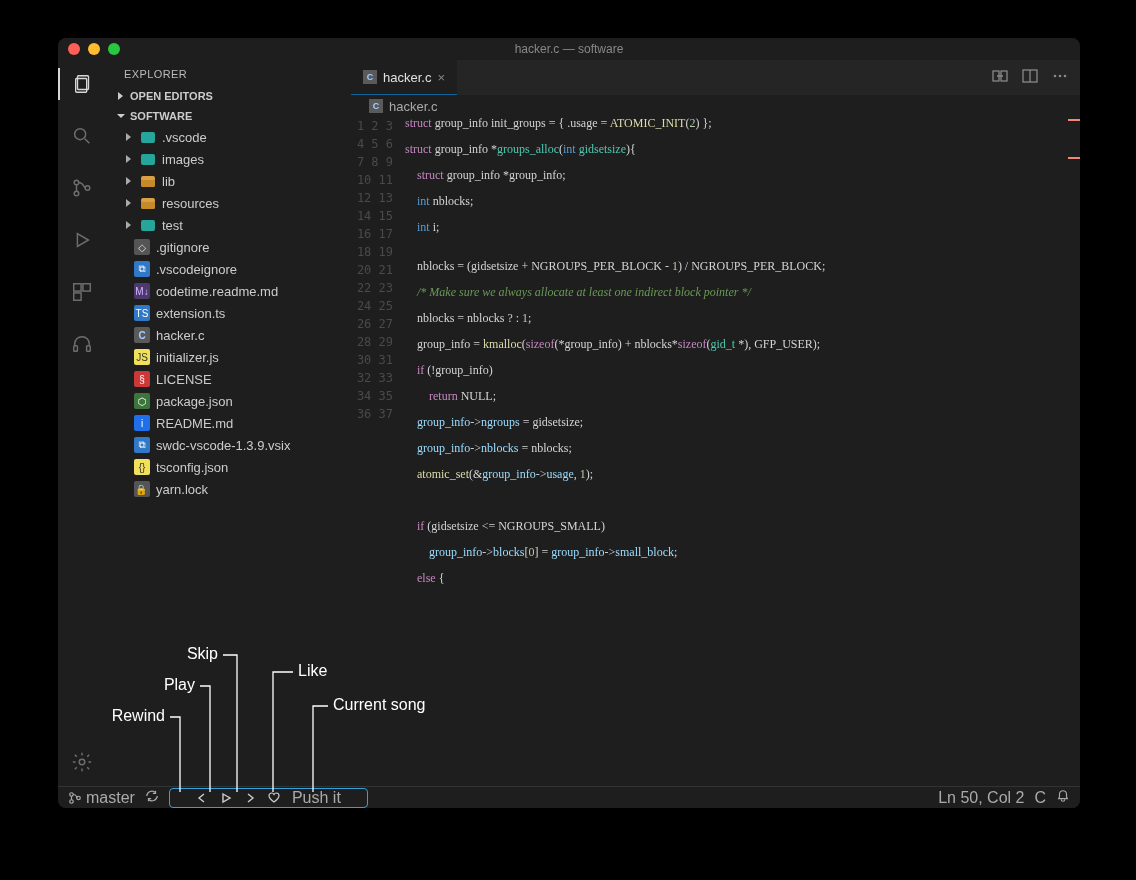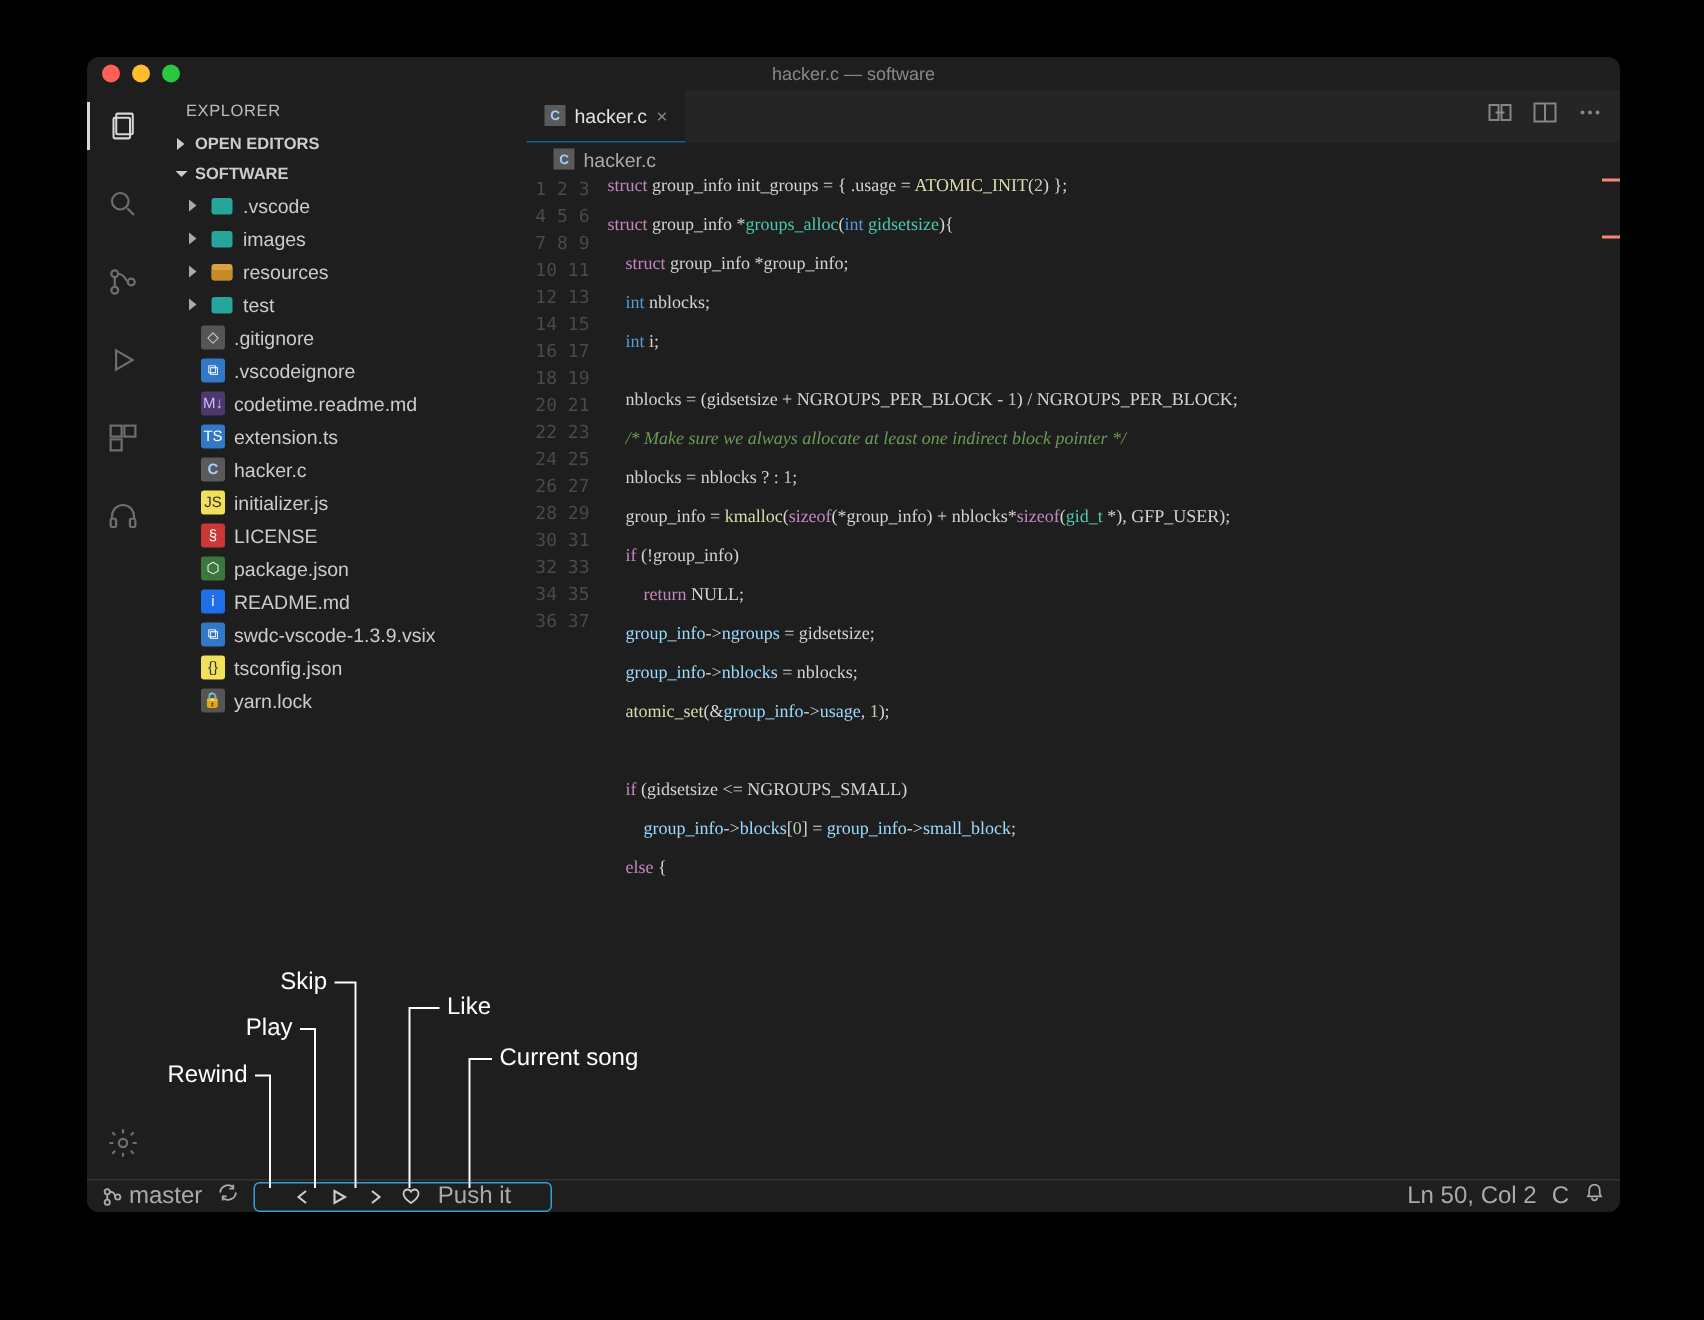--- a/index.html
+++ b/index.html
@@ -357,20 +357,27 @@
             </svg>
             <span class="fi tealfold"></span>
             <span class="lbl">.vscode</span>
           </div>
         <div class="row folder">
             <svg class="chev" viewBox="0 0 10 10">
               <path d="M2 1l5 4-5 4z"></path>
             </svg>
             <span class="fi tealfold"></span>
             <span class="lbl">images</span>
+          </div>
+        <div class="row folder">
+            <svg class="chev" viewBox="0 0 10 10">
+              <path d="M2 1l5 4-5 4z"></path>
+            </svg>
+            <span class="fi ficon-folder"></span>
+            <span class="lbl">lib</span>
           </div>
         <div class="row folder">
             <svg class="chev" viewBox="0 0 10 10">
               <path d="M2 1l5 4-5 4z"></path>
             </svg>
             <span class="fi ficon-folder"></span>
             <span class="lbl">resources</span>
           </div>
         <div class="row folder">
             <svg class="chev" viewBox="0 0 10 10">

